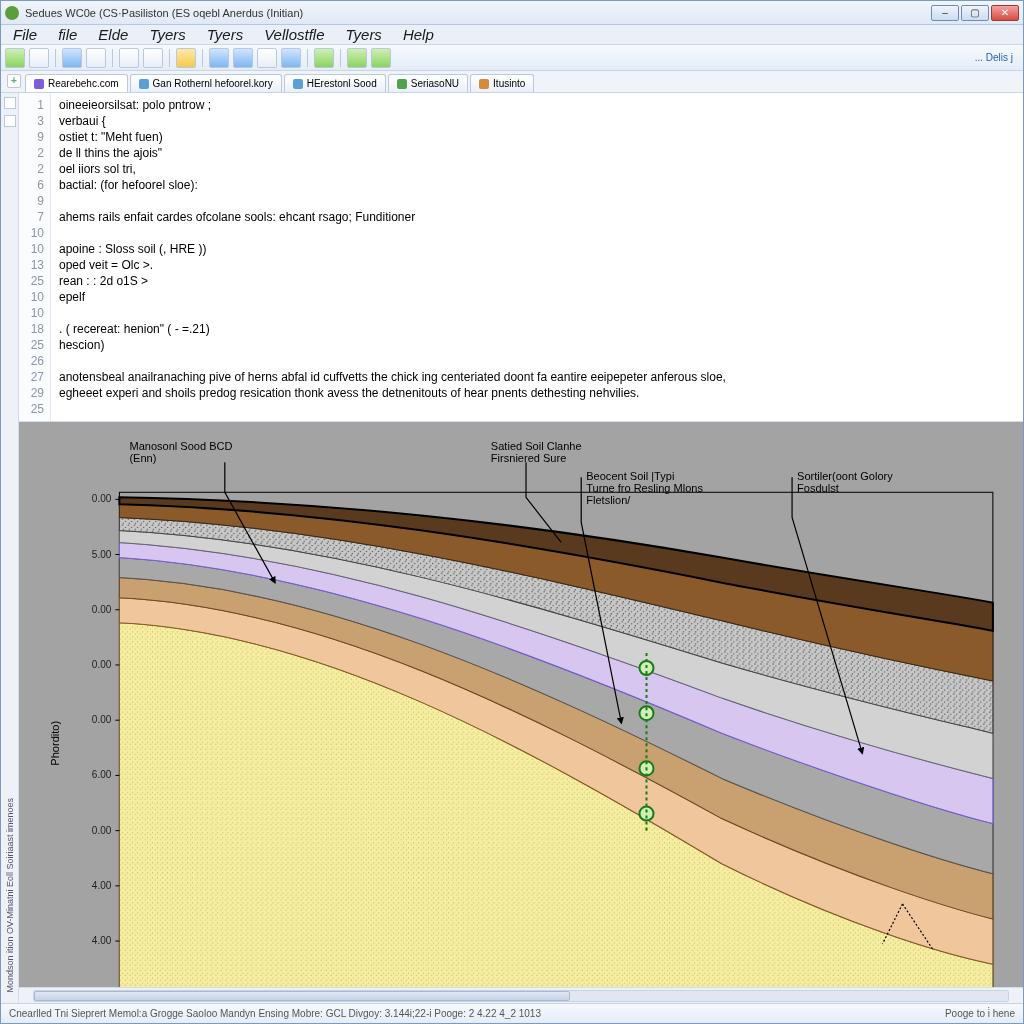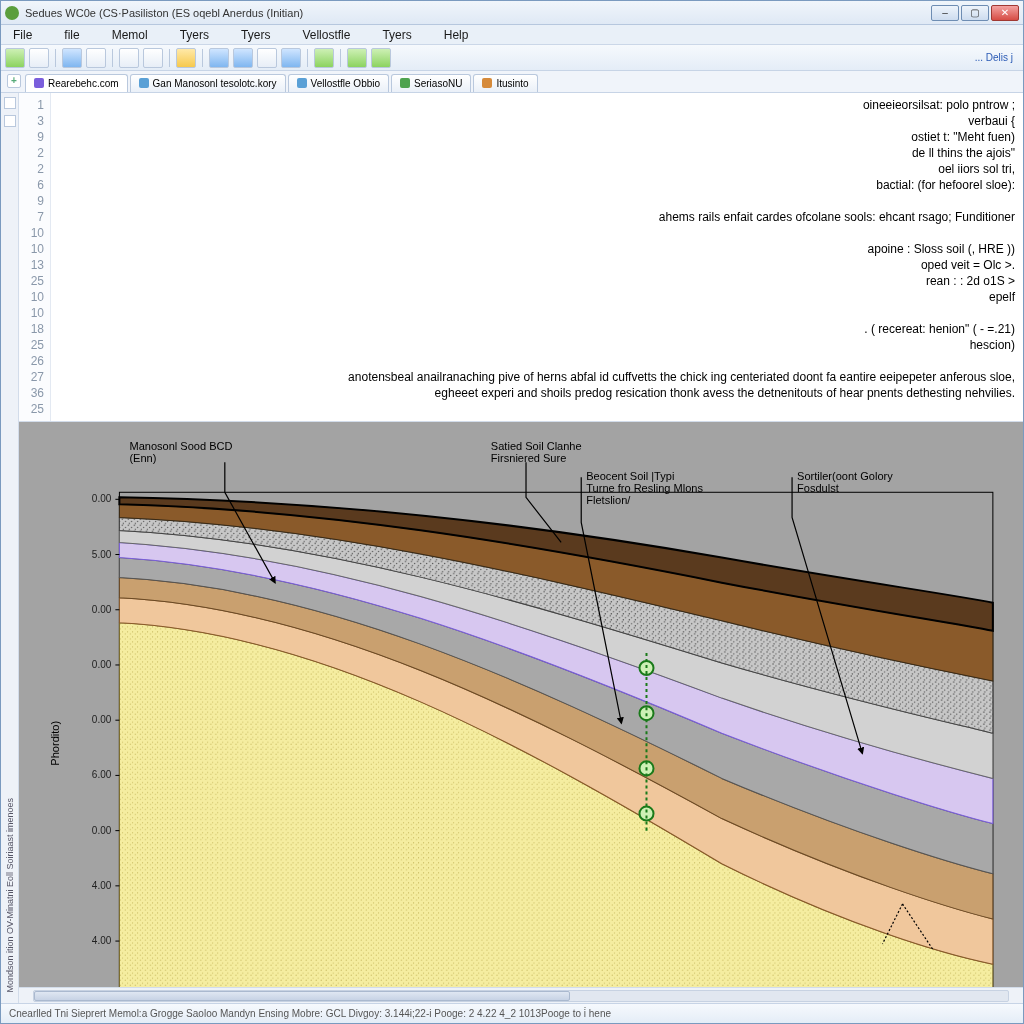--- a/index.html
+++ b/index.html
@@ -4,71 +4,71 @@
 <style>
 * { margin:0; padding:0; box-sizing:border-box; font-family:"Segoe UI",Tahoma,sans-serif; }
 html,body { width:1024px; height:1024px; overflow:hidden; background:#fff; }
 .window { width:1024px; height:1024px; display:flex; flex-direction:column; border:1px solid #7a9abf; background:linear-gradient(#e9f0f8,#dde8f5); }
 .titlebar { height:24px; display:flex; align-items:center; padding:0 4px; font-size:11px; color:#333; background:linear-gradient(#f0f5fb,#dfe9f5); border-bottom:1px solid #b6c7de; }
 .titlebar .app-icon { width:14px; height:14px; background:#5a9e3d; border-radius:50%; margin-right:6px; }
 .titlebar .spacer { flex:1; }
 .win-btns { display:flex; gap:2px; }
 .win-btn { width:28px; height:16px; border:1px solid #6e8db3; border-radius:2px; background:linear-gradient(#eef4fb,#cddcef); display:flex; align-items:center; justify-content:center; font-size:10px; }
 .win-btn.close { background:linear-gradient(#f3a2a0,#d64c45); color:#fff; border-color:#a03832; }
-.menubar { height:20px; display:flex; align-items:center; padding:0 6px; gap:20px; font-size:12px; color:#1a1a1a; background:#e9f0f8; border-bottom:1px solid #cbd7e8; }
+.menubar { height:20px; display:flex; align-items:center; padding:0 6px; gap:9px; font-size:15px; color:#1a1a1a; background:#e9f0f8; border-bottom:1px solid #cbd7e8;font-style:italic; }
 .menubar span { padding:1px 6px; cursor:default; }
 .toolbar { height:26px; display:flex; align-items:center; padding:0 4px; gap:4px; background:linear-gradient(#f6f9fd,#e4edf7); border-bottom:1px solid #c7d4e6; }
 .tbtn { width:20px; height:20px; border:1px solid #b9c8dd; border-radius:2px; background:linear-gradient(#fff,#e7eef7); }
 .tbtn.warn { background:linear-gradient(#ffe9a8,#f6c94d); }
 .tbtn.green { background:linear-gradient(#cdf0b5,#8cd35f); }
 .tbtn.blue { background:linear-gradient(#cfe5ff,#7fb6f0); }
 .tsep { width:1px; height:18px; background:#b9c8dd; margin:0 2px; }
 .tool-right { margin-left:auto; font-size:10px; color:#2a5ab5; padding-right:6px; }
 .tabbar { height:22px; display:flex; align-items:flex-end; padding:0 4px 0 24px; gap:2px; background:#f0f4fa; border-bottom:1px solid #c7d4e6; font-size:10px; position:relative; }
 .tabbar .plus { position:absolute; left:6px; top:3px; width:14px; height:14px; border:1px solid #b9c8dd; border-radius:2px; background:#fff; text-align:center; line-height:12px; color:#5a7; font-weight:bold; }
-.tab { padding:3px 8px; border:1px solid #b9c8dd; border-bottom:none; border-radius:3px 3px 0 0; background:linear-gradient(#fff,#eaf0f8); display:flex; align-items:flex-start; gap:4px; }
+.tab { padding:3px 8px; border:1px solid #b9c8dd; border-bottom:none; border-radius:3px 3px 0 0; background:linear-gradient(#fff,#eaf0f8); display:flex; align-items:center; gap:4px; }
 .tab .ticon { width:10px; height:10px; border-radius:2px; }
 .tab.active { background:#fff; }
 .content { flex:1; display:flex; background:#fff; overflow:hidden; }
 .vstrip { width:18px; background:#eef2f8; border-right:1px solid #d2dcea; display:flex; flex-direction:column; align-items:center; padding:4px 0; gap:6px; }
 .vstrip .vicon { width:12px; height:12px; border:1px solid #b9c8dd; background:#fff; }
 .vstrip .vtxt { writing-mode:vertical-rl; transform:rotate(180deg); font-size:9px; color:#556; margin-top:auto; padding:6px 0; }
 .main { flex:1; display:flex; flex-direction:column; }
 .code-area { display:flex; font-family:Consolas,monospace; font-size:12px; line-height:16px; border-bottom:1px solid #d2dcea; }
 .gutter { width:32px; text-align:right; padding:4px 6px 4px 0; color:#8a98aa; background:#fbfcfe; border-right:1px solid #e3e9f2; }
-.code { flex:1; padding:4px 8px; white-space:pre; overflow:hidden;text-align:right; }
+.code { flex:1; padding:4px 8px; white-space:pre; overflow:hidden; }
 .chart-pane { flex:1; position:relative; background:#a3a3a3; overflow:hidden; }
 svg.chart { position:absolute; inset:0; }
 .label { font-size:11px; fill:#000; font-family:"Segoe UI",sans-serif; }
 .axis { font-size:10px; fill:#222; }
 .scrollbar-h { height:16px; background:#eef2f8; border-top:1px solid #d2dcea; display:flex; align-items:center; }
 .sb-track { flex:1; height:12px; margin:0 14px; background:#e1e7f0; border:1px solid #c7d2e2; border-radius:2px; position:relative; }
 .sb-thumb { position:absolute; left:0; width:55%; top:0; bottom:0; background:linear-gradient(#dfe7f2,#c7d3e5); border:1px solid #aab9cf; border-radius:2px; }
-.statusbar { height:20px; font-size:10px; color:#555; display:flex; align-items:center; padding:0 8px; background:linear-gradient(#f6f9fd,#e4edf7); border-top:1px solid #c7d4e6; justify-content:flex-start; }
+.statusbar { height:20px; font-size:10px; color:#555; display:flex; align-items:center; padding:0 8px; background:linear-gradient(#f6f9fd,#e4edf7); border-top:1px solid #c7d4e6; justify-content:space-between; }
 </style>
 </head>
 <body>
 
 <div class="window">
 
   <div class="titlebar">
     <div class="app-icon"></div>
     <span>Sedues WC0e (CS·Pasiliston  (ES oqebl Anerdus (Initian)</span>
     <div class="spacer"></div>
     <div class="win-btns">
       <div class="win-btn">–</div>
       <div class="win-btn">▢</div>
       <div class="win-btn close">✕</div>
     </div>
   </div>
 
   <div class="menubar">
     <span>File</span>
     <span>file</span>
-    <span>Memol</span>
+    <span>Elde</span>
     <span>Tyers</span>
     <span>Tyers</span>
     <span>Vellostfle</span>
     <span>Tyers</span>
     <span>Help</span>
   </div>
 
   <div class="toolbar">
     <div class="tbtn green"></div>
     <div class="tbtn"></div>
@@ -94,25 +94,25 @@
   </div>
 
   <div class="tabbar">
     <div class="plus">+</div>
     <div class="tab active">
         <span class="ticon" style="background:#7a5edc"></span>
         <span>Rearebehc.com</span>
       </div>
     <div class="tab">
         <span class="ticon" style="background:#5aa0d6"></span>
-        <span>Gan Manosonl tesolotc.kory</span>
+        <span>Gan Rothernl hefoorel.kory</span>
       </div>
     <div class="tab">
         <span class="ticon" style="background:#5aa0d6"></span>
-        <span>Vellostfle Obbio</span>
+        <span>HErestonl Sood</span>
       </div>
     <div class="tab">
         <span class="ticon" style="background:#4fa34f"></span>
         <span>SeriasoNU</span>
       </div>
     <div class="tab">
         <span class="ticon" style="background:#d68a3a"></span>
         <span>Itusinto</span>
       </div>
   </div>
@@ -138,21 +138,21 @@
             <div>10</div>
             <div>10</div>
             <div>13</div>
             <div>25</div>
             <div>10</div>
             <div>10</div>
             <div>18</div>
             <div>25</div>
             <div>26</div>
             <div>27</div>
-            <div>36</div>
+            <div>29</div>
             <div>25</div>
           </div>
         <div class="code" id="code"><div><kw>oineeieorsilsat</kw>: <kw>polo</kw> <str>pntrow</str> ;</div><div><kw>verbaui</kw> {</div><div><kw>ostiet</kw> <kw>t</kw>: <str>"Meht fuen</str>)</div><div><kw>de</kw> <kw>ll</kw> <kw>thins</kw> <kw>the</kw> <str>ajois"</str></div><div><kw>oel</kw> <kw>iiors</kw> <kw>sol</kw> <str>tri</str>,</div><div><kw>bactial</kw>: (<kw>for</kw> <str>hefoorel sloe</str>):</div><div>&nbsp;</div><div><hl><cmt>ahems rails enfait cardes ofcolane sools: ehcant rsago;</cmt> <str>Funditioner</str></hl></div><div>&nbsp;</div><div><kw>apoine</kw> : <str>Sloss soil</str> (, <kw>HRE</kw> ))</div><div><kw>oped</kw> <kw>veit</kw> = <str>Olc</str> &gt;.</div><div><kw>rean</kw> : : <num>2d</num> <num>o1S</num> &gt;</div><div><kw>epelf</kw></div><div>&nbsp;</div><div>. ( <kw>recereat</kw>: <str>henion"</str> ( - =.<num>21</num>)</div><div><kw>hescion</kw>)</div><div>&nbsp;</div><div><hl><cmt>anotensbeal anailranaching pive of herns abfal id cuffvetts the chick ing centeriated doont fa eantire eeipepeter anferous sloe,</cmt></hl></div><div><hl><cmt>egheeet experi and shoils predog resication thonk avess the detnenitouts of hear pnents dethesting nehvilies.</cmt></hl></div><div>&nbsp;</div></div>
       </div>
 
       <div class="chart-pane">
         <svg class="chart" viewBox="0 0 1000 610" preserveAspectRatio="none">
 
           <rect x="100" y="70" width="870" height="500" fill="none" stroke="#000" stroke-width="1"></rect>
 

